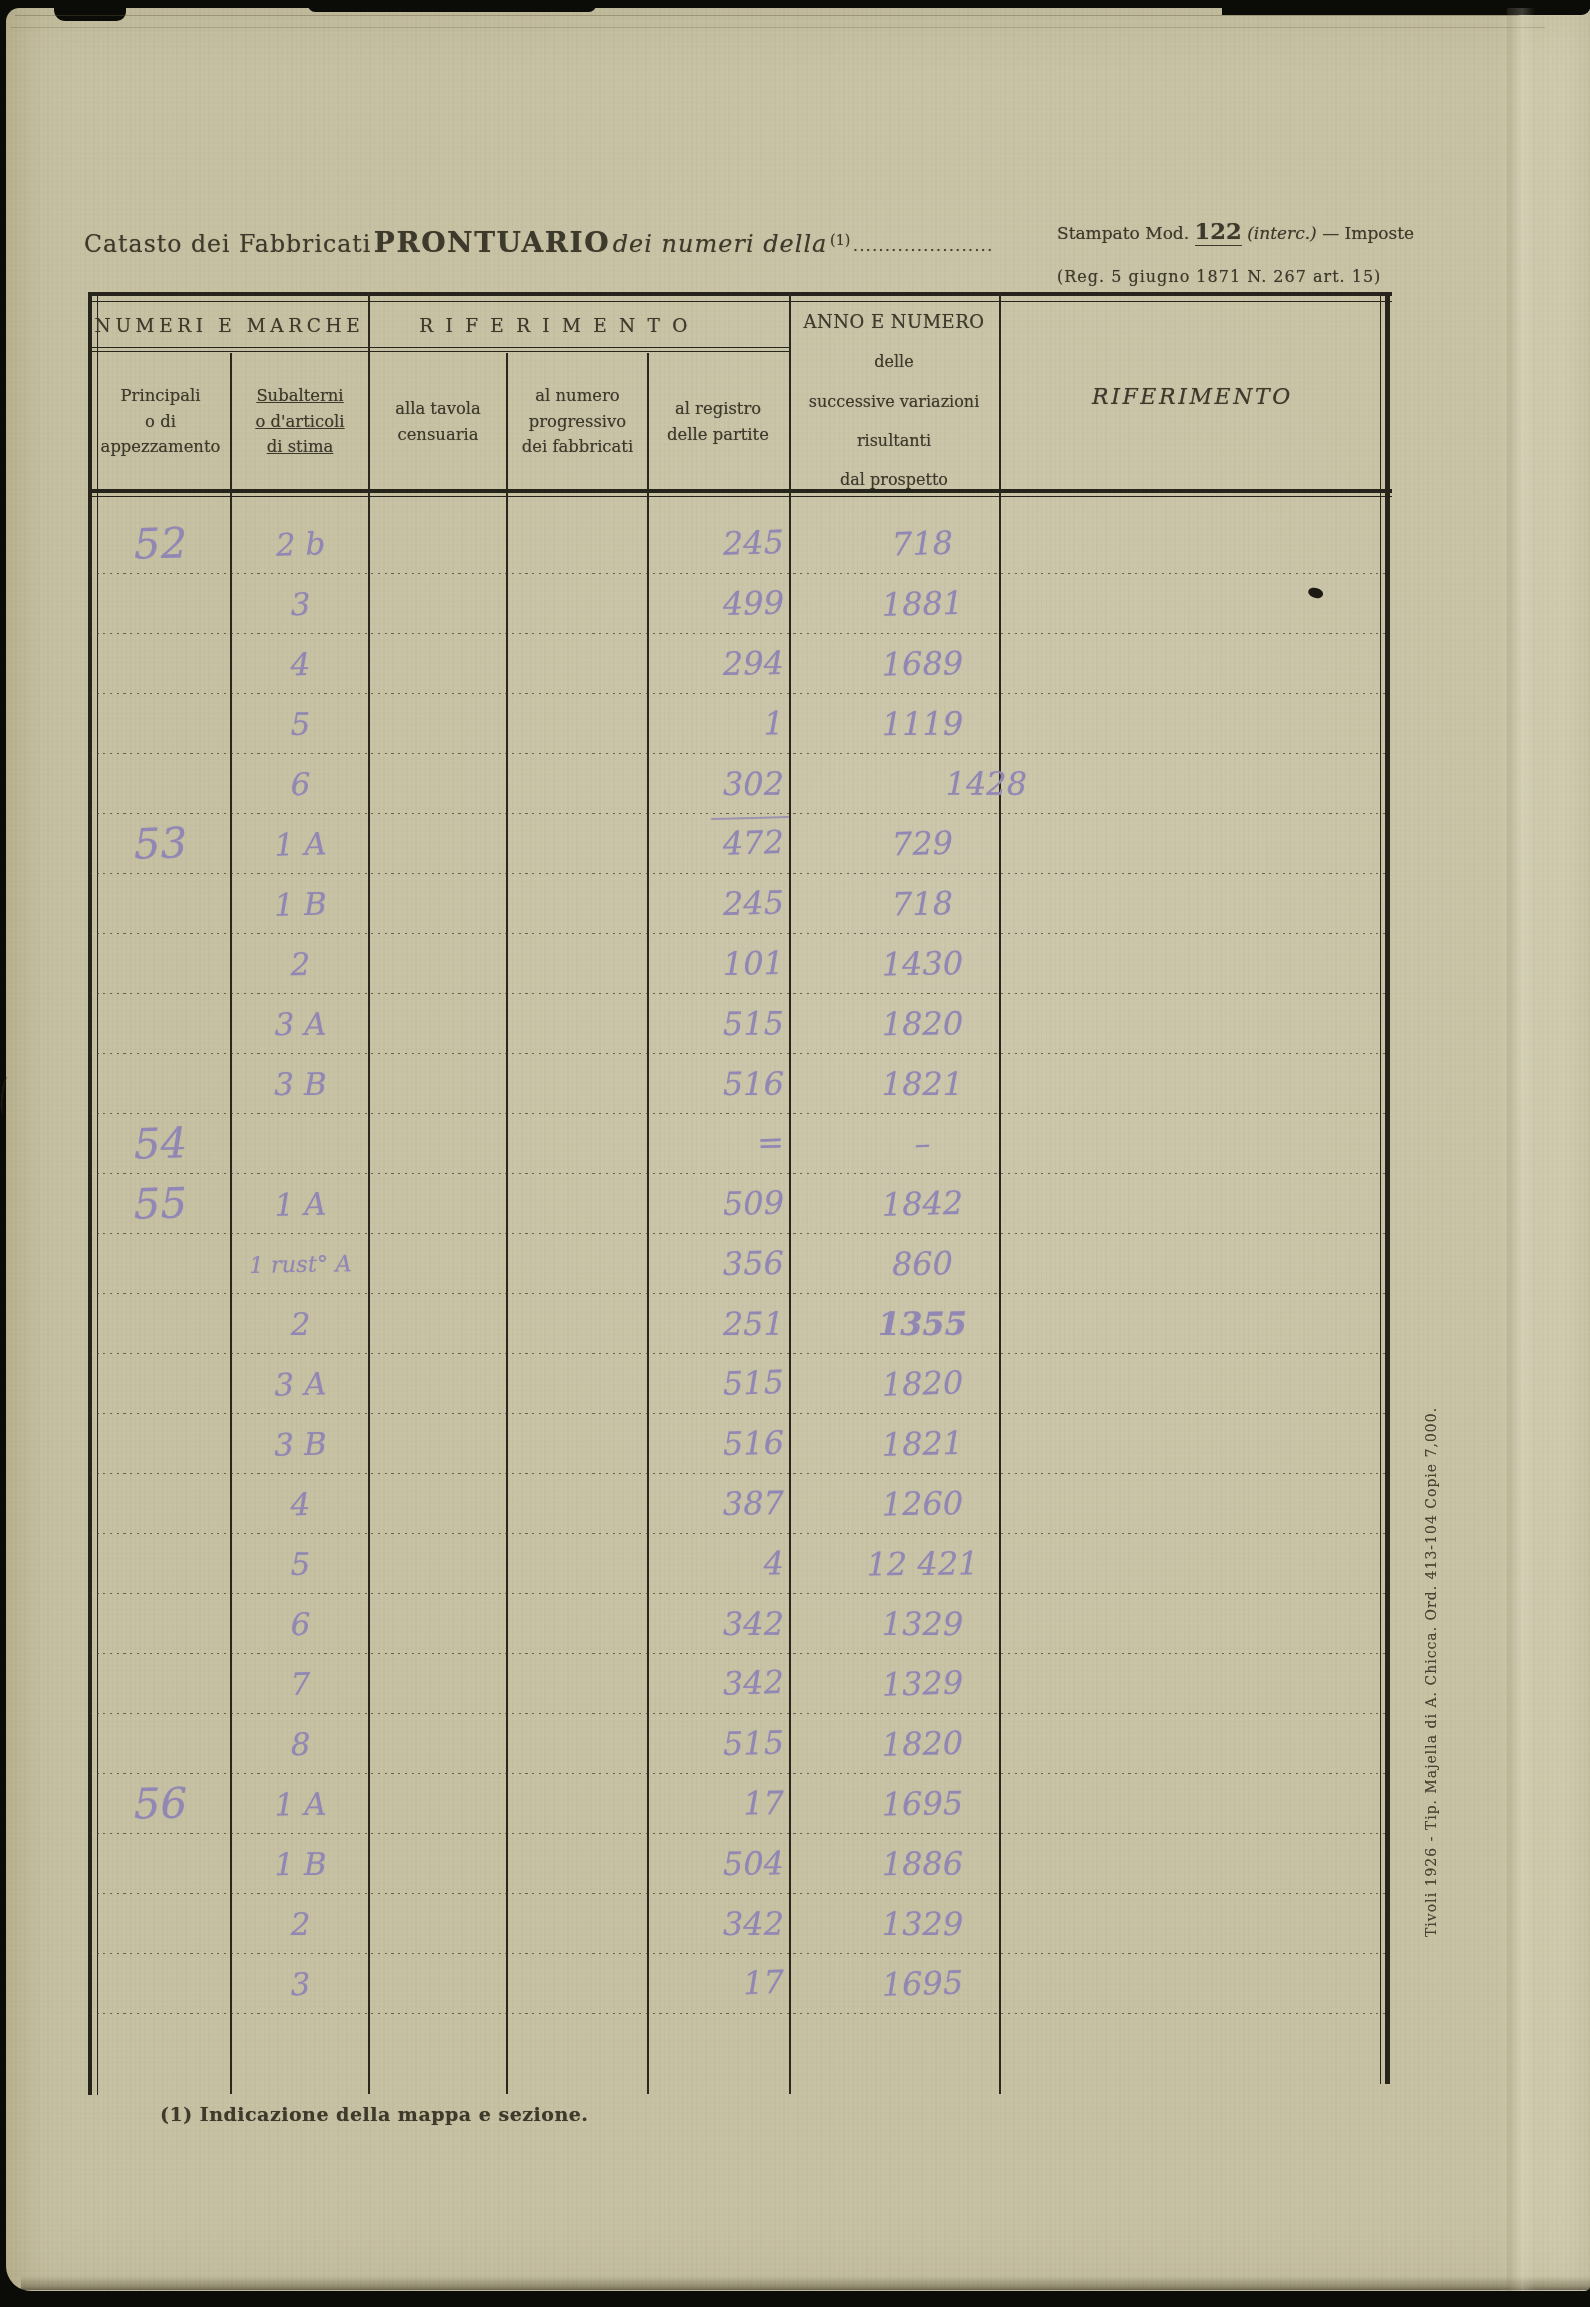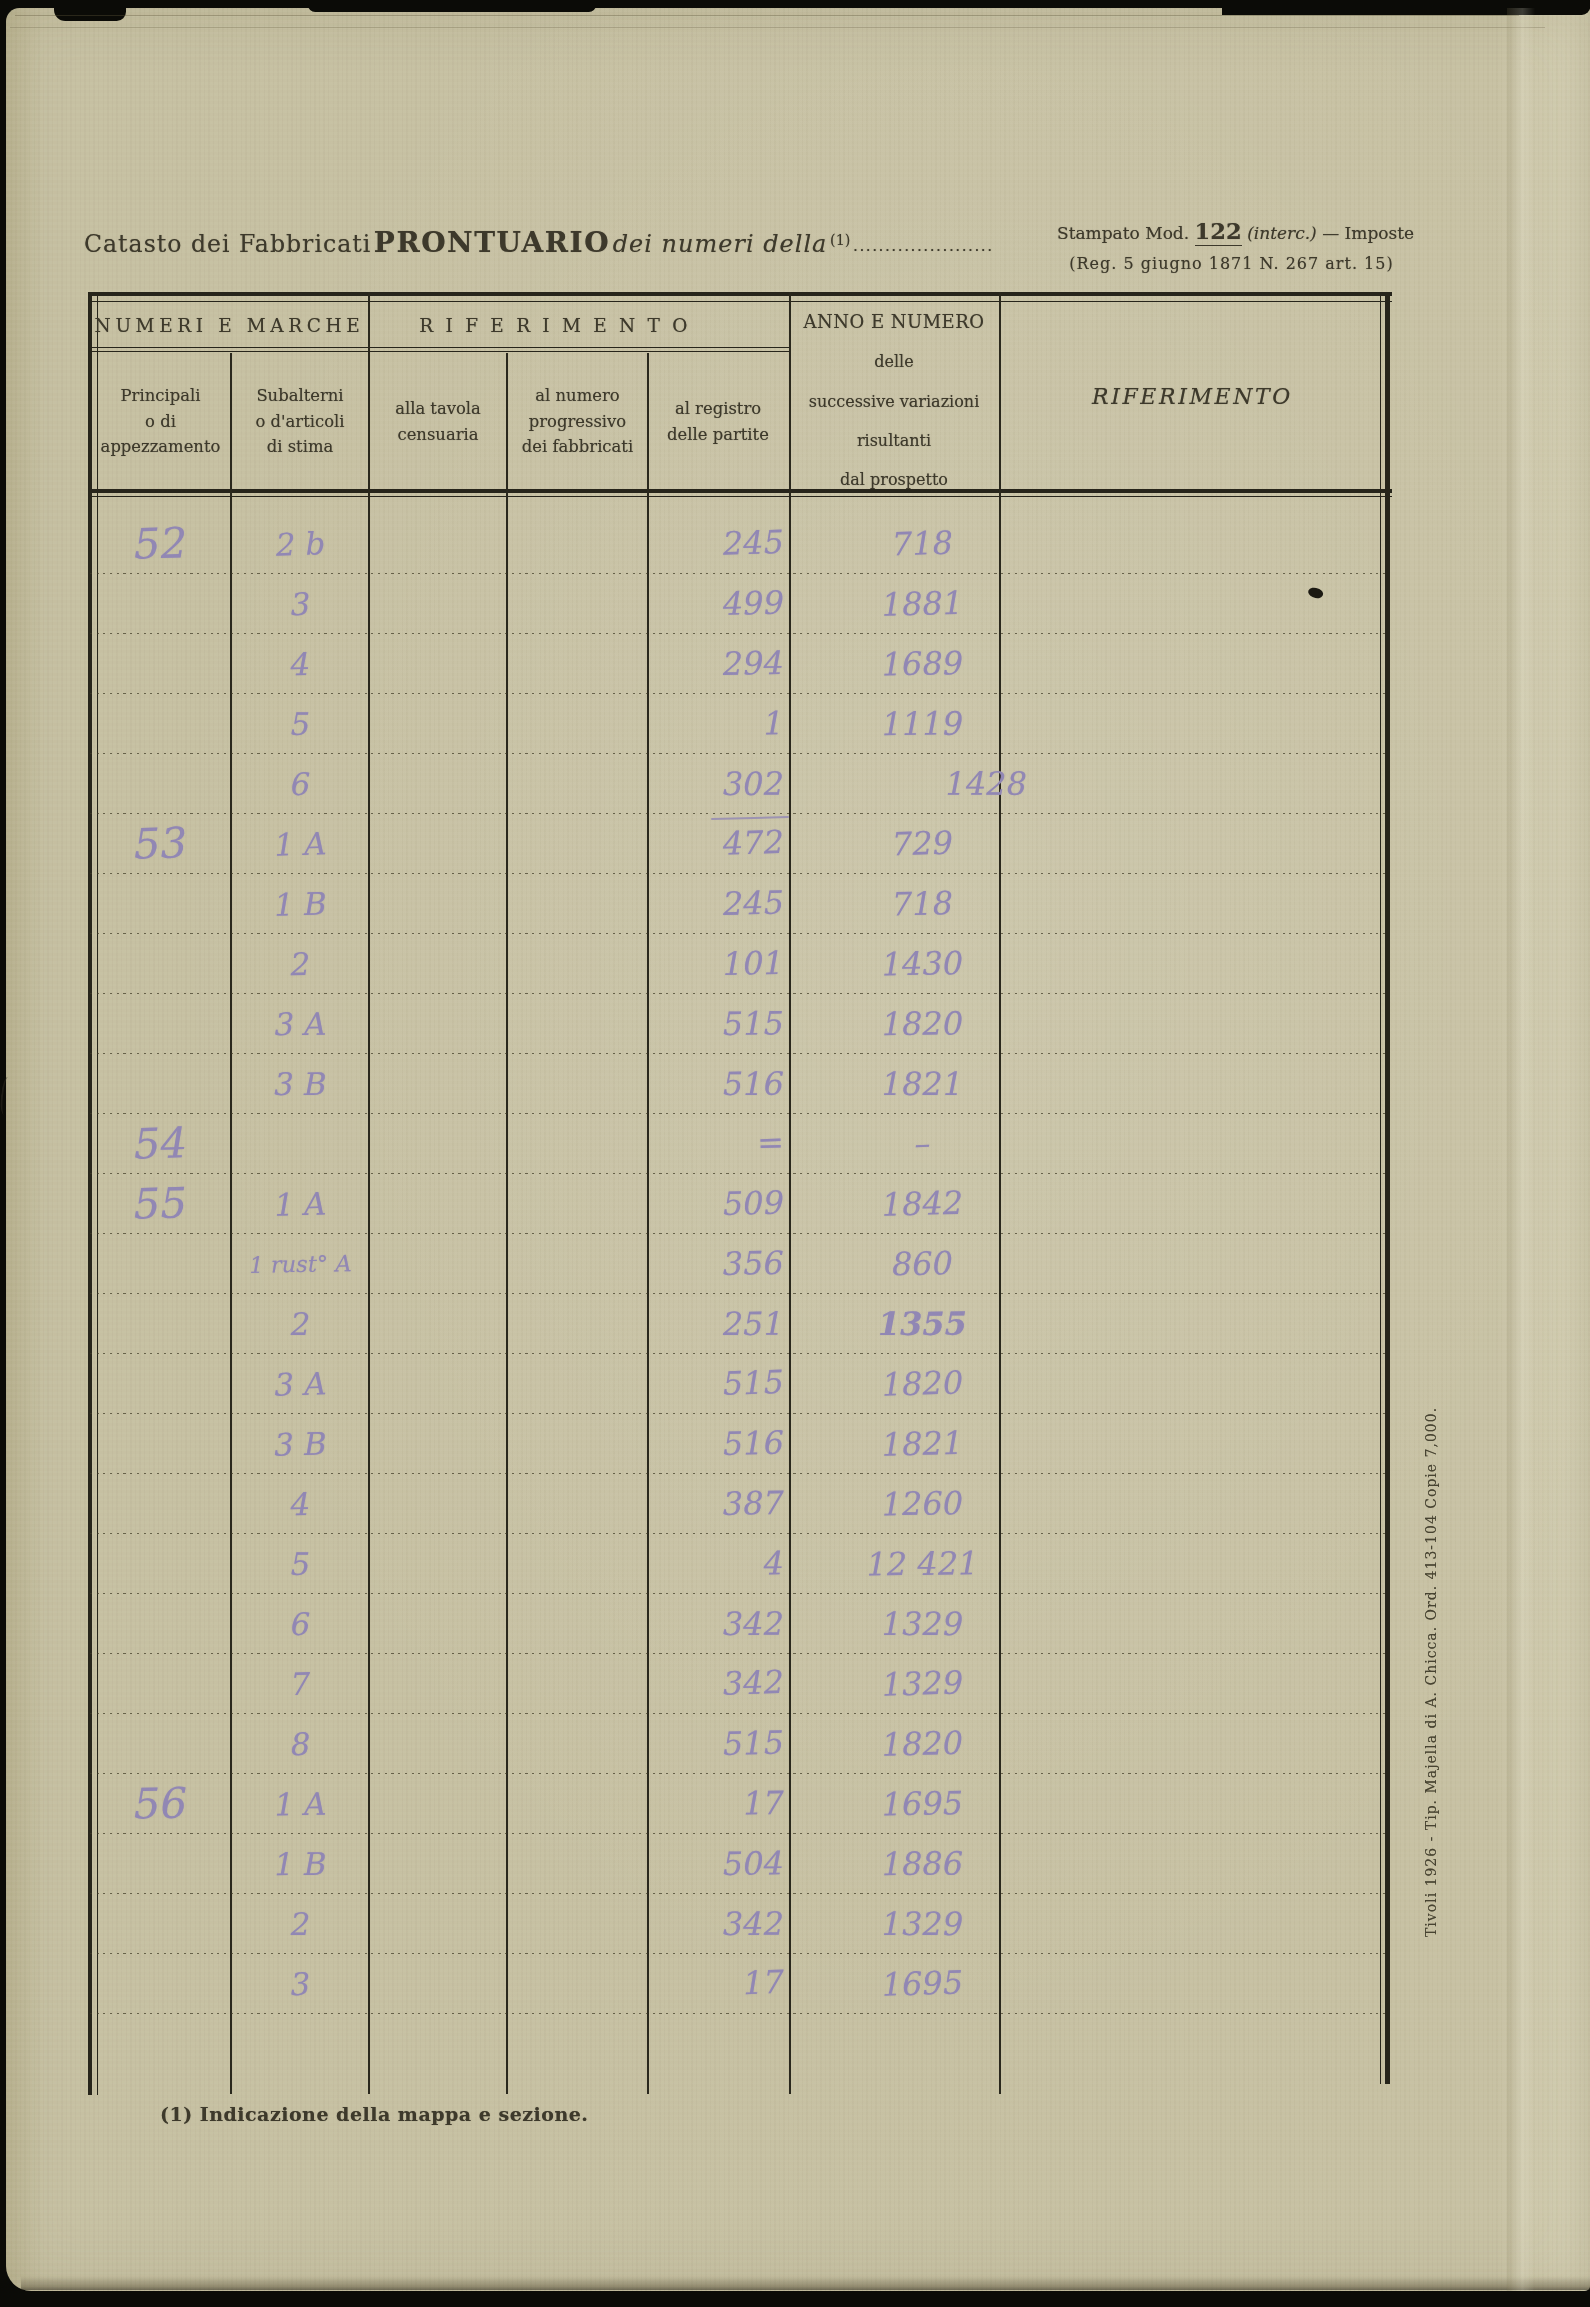--- a/index.html
+++ b/index.html
@@ -41,21 +41,21 @@
   .title-line{position:absolute;left:84px;top:226px;white-space:nowrap;}
   .t-pre{font-size:23.6px;letter-spacing:1px;}
   .t-main{font-size:28px;font-weight:bold;letter-spacing:1.5px;}
   .t-ital{font-size:24px;font-style:italic;letter-spacing:1px;}
   .t-ref{font-size:14.4px;vertical-align:7.2px;}
   .t-dots{font-size:15.4px;letter-spacing:1.5px;vertical-align:1px;}
   .stamp{position:absolute;left:1057px;top:218px;width:349px;}
   .stamp-l1{font-size:17px;white-space:nowrap;}
   .stamp-mod{font-size:22.6px;font-weight:bold;border-bottom:1.5px solid #3d392b;padding-bottom:1px;}
   .stamp-interc{font-style:italic;}
-  .stamp-l2{font-size:16px;margin-top:10px;letter-spacing:1px;white-space:nowrap;text-align:center;}
+  .stamp-l2{font-size:16px;margin-top:23px;letter-spacing:1px;white-space:nowrap;}
   
   .rule{position:absolute;background:#27251b;}
   .vline{position:absolute;width:1.5px;background:#2a281d;}
   
   .ghead{position:absolute;top:309px;height:33px;line-height:33px;text-align:center;
          font-size:18.5px;white-space:nowrap;}
   .subhead{position:absolute;top:356px;height:131px;display:flex;flex-direction:column;
            justify-content:center;align-items:center;gap:8.2px;font-size:16.4px;line-height:17.5px;text-align:center;}
   .col6head{position:absolute;left:789px;top:311px;width:210px;height:178px;display:flex;
             flex-direction:column;justify-content:space-between;align-items:center;text-align:center;}
@@ -152,21 +152,21 @@
 <div class="vline" style="left:999px;top:292px;height:1802px;"></div>
 
 <div class="ghead print" style="left:90px;width:279px;letter-spacing:4.6px;text-align:center;">NUMERI E MARCHE</div>
 <div class="ghead print" style="left:350px;width:419px;letter-spacing:12.3px;">RIFERIMENTO</div>
 
 <div class="subhead print" style="left:90px;width:141px;">
   <span>Principali</span>
   <span>o di</span>
   <span>appezzamento</span>
 </div>
-<div class="subhead print" style="left:231px;width:138px;">
+<div class="subhead print" style="left:231px;width:138px;text-decoration:underline;">
   <span>Subalterni</span>
   <span>o d'articoli</span>
   <span>di stima</span>
 </div>
 <div class="subhead print" style="left:369px;width:138px;">
   <span>alla tavola</span>
   <span>censuaria</span>
 </div>
 <div class="subhead print" style="left:507px;width:141px;">
   <span>al numero</span>

